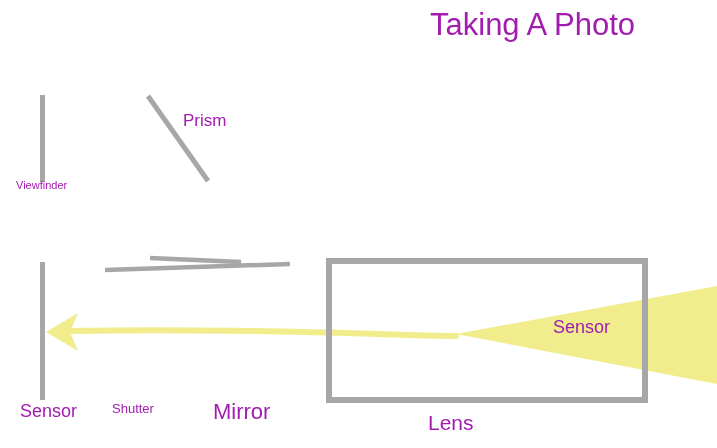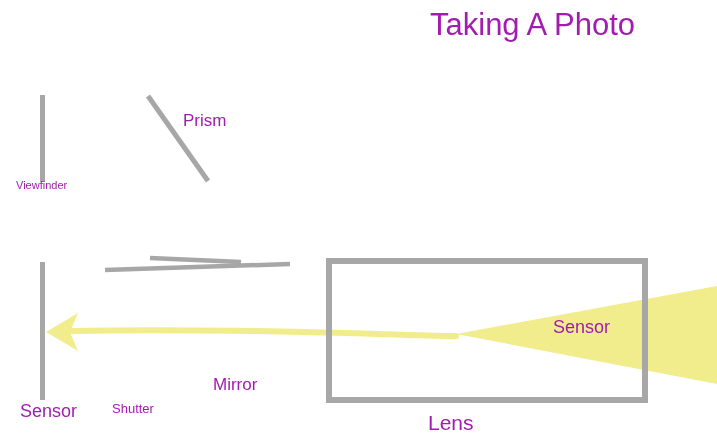--- a/index.html
+++ b/index.html
@@ -28,21 +28,21 @@
   }
   .title {
     left: 430px;
     top: 8px;
     font-size: 31px;
   }
   .lbl-prism      { left: 183px; top: 112px; font-size: 17px; }
   .lbl-viewfinder { left: 16px;  top: 179px; font-size: 11px; }
   .lbl-sensor     { left: 20px;  top: 402px; font-size: 18px; }
   .lbl-shutter    { left: 112px; top: 402px; font-size: 13px; }
-  .lbl-mirror     { left: 213px; top: 376px; font-size: 17px; }
+  .lbl-mirror     { left: 213px; top: 400px; font-size: 22px; }
   .lbl-lens       { left: 428px; top: 411px; font-size: 21px; }
   .lbl-light      { left: 553px; top: 318px; font-size: 18px; }
 </style>
 </head>
 <body>
 
 <div class="canvas">
 
   <svg width="717" height="448" viewBox="0 0 717 448">
 

